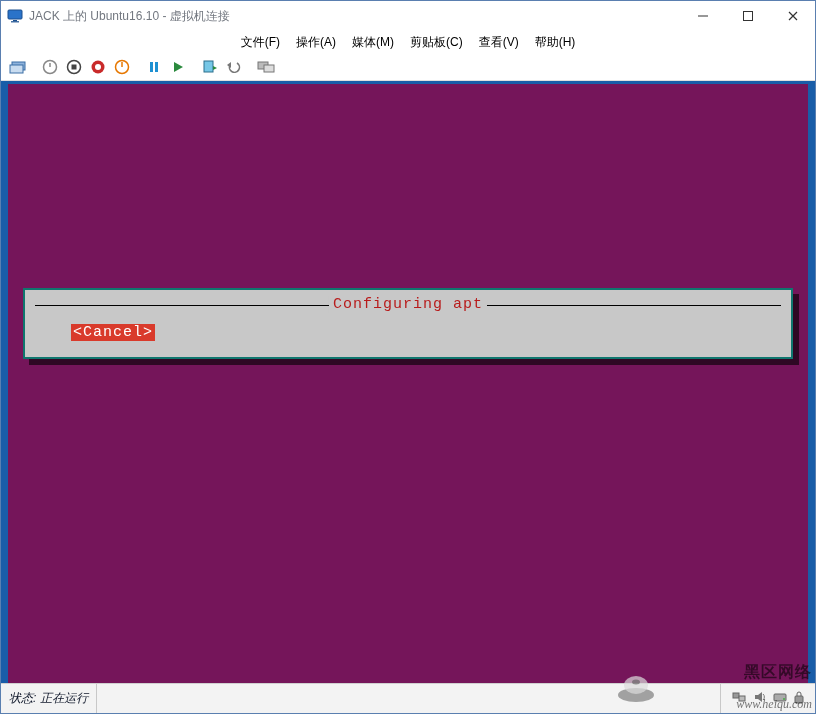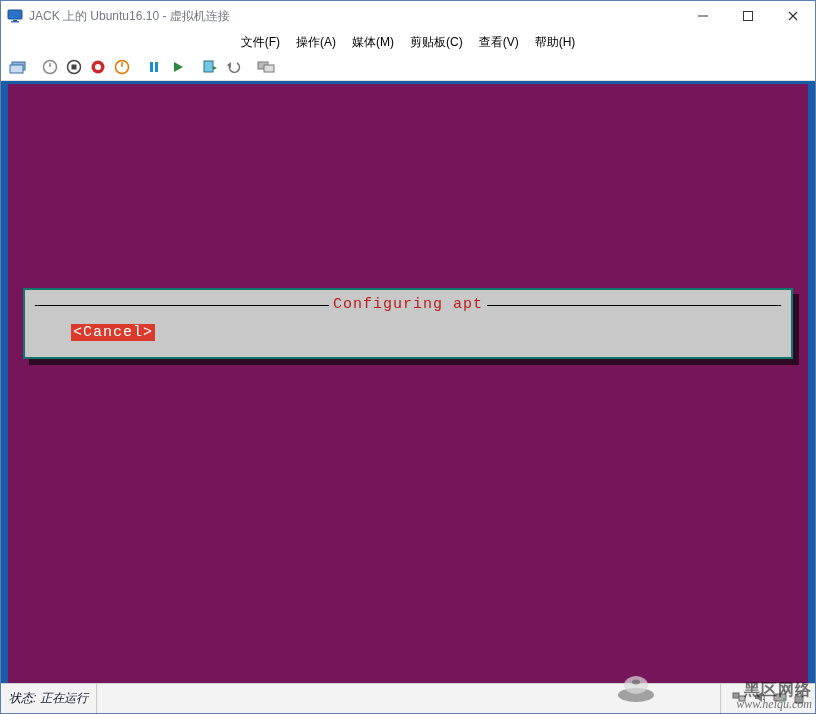--- a/index.html
+++ b/index.html
@@ -46,21 +46,21 @@
 
   
   .statusbar { height: 30px; display: flex; align-items: center; border-top: 1px solid #d0d0d0; font-size: 12px; color: #0f172a; background: #f3f3f3; font-style: italic; }
   .status-left { padding: 0 8px; border-right: 1px solid #c8c8c8; height: 100%; display: flex; align-items: center; gap: 4px; }
   .status-spacer { flex: 1; border-right: 1px solid #c8c8c8; height: 100%; }
   .status-icons { display: flex; align-items: center; gap: 6px; padding: 0 10px; height: 100%; }
 
   
   .watermark { position: absolute; right: 4px; bottom: 4px; color: rgba(0,0,0,0.55); font-family: "Segoe Script", cursive; text-align: right; pointer-events: none; line-height: 1; }
   .wm-top { font-size: 16px; font-weight: bold; letter-spacing: 1px; }
-  .wm-sub { font-size: 12px; font-style: italic; margin-top: 0; }
+  .wm-sub { font-size: 12px; font-style: italic; margin-top: 18px; }
   .wm-logo { position: absolute; right: 160px; bottom: 8px; }
 </style>
 </head>
 <body>
 
 <div class="window">
 
   <div class="titlebar">
     <span class="title-icon">
       <svg width="16" height="16" viewBox="0 0 16 16">

